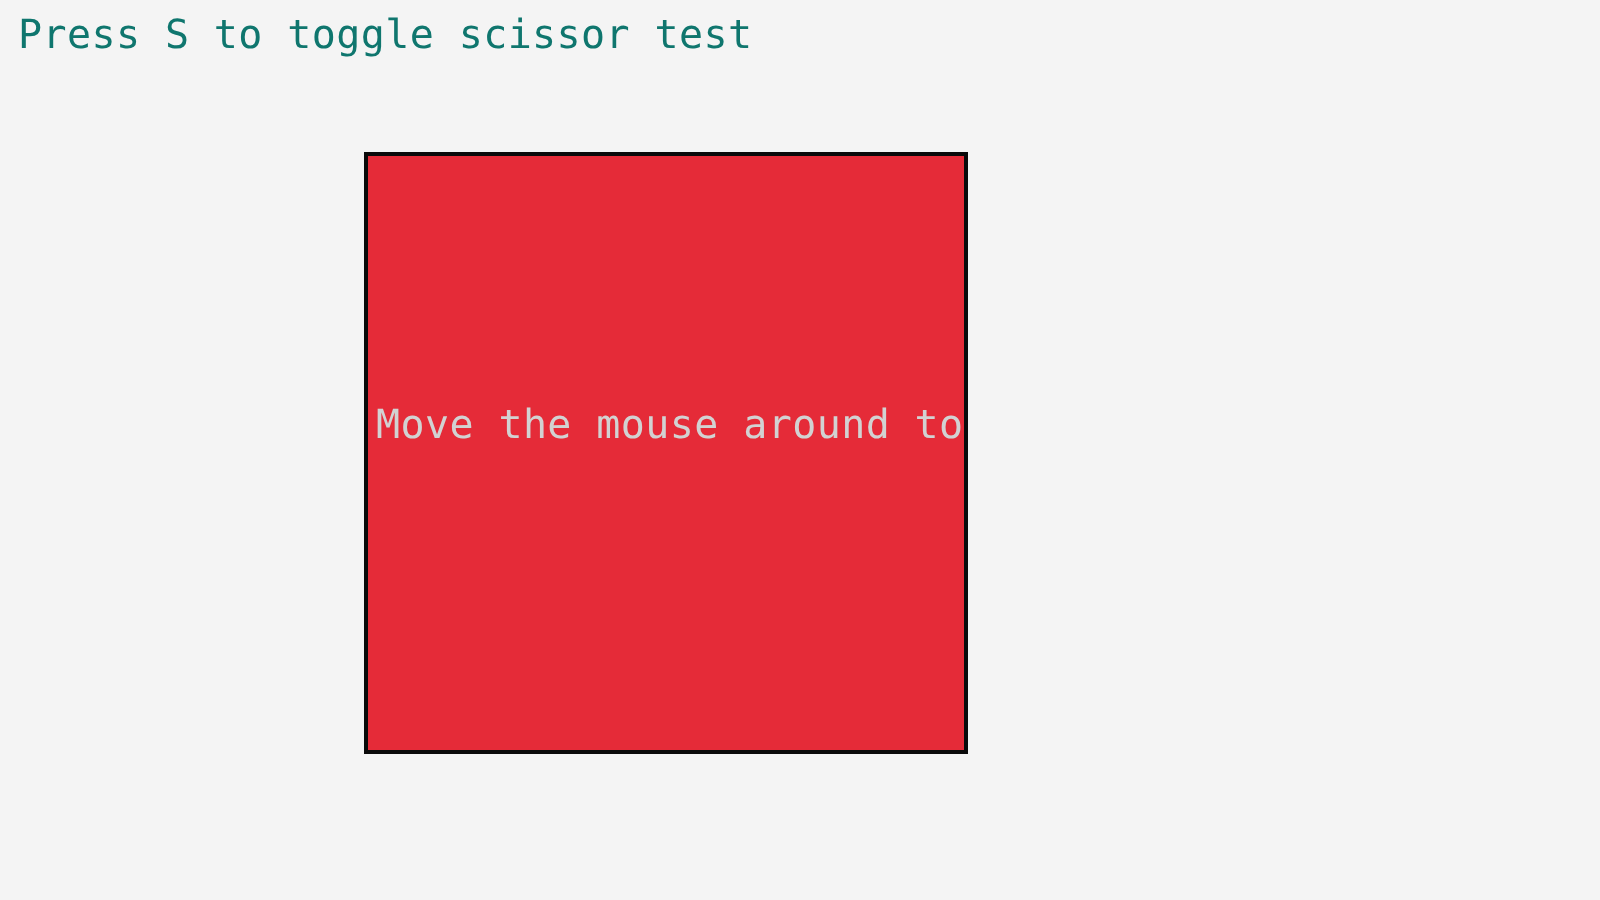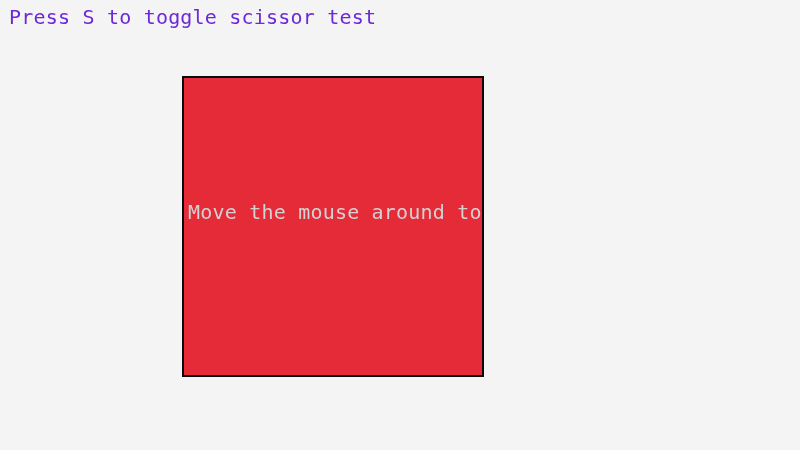--- a/index.html
+++ b/index.html
@@ -23,21 +23,21 @@
 
   
   #hint-label {
     position: absolute;
     left: 9px;
     top: 5px;
     font-family: "DejaVu Sans Mono", monospace;
     font-size: 20px;
     line-height: 24px;
     letter-spacing: 0.2px;
-    color: #6d28d9;
+    color: #0f766e;
     white-space: pre;
     user-select: none;
   }
 
   
   #scissor-rect {
     position: absolute;
     left: 182px;
     top: 76px;
     width: 302px;

